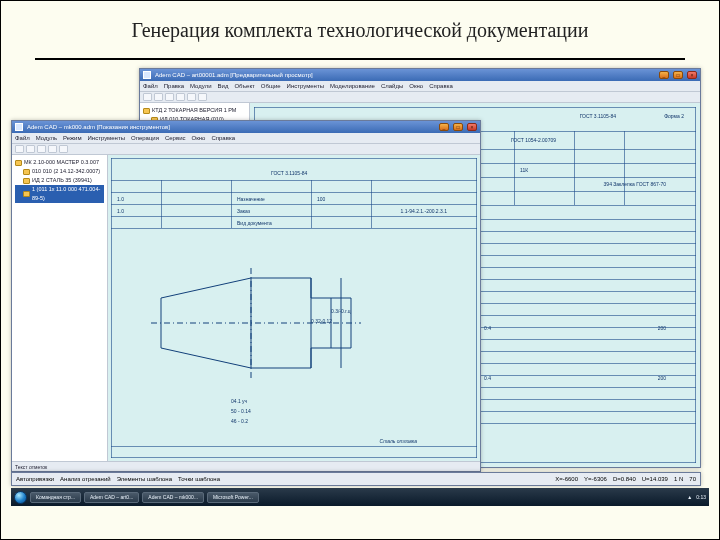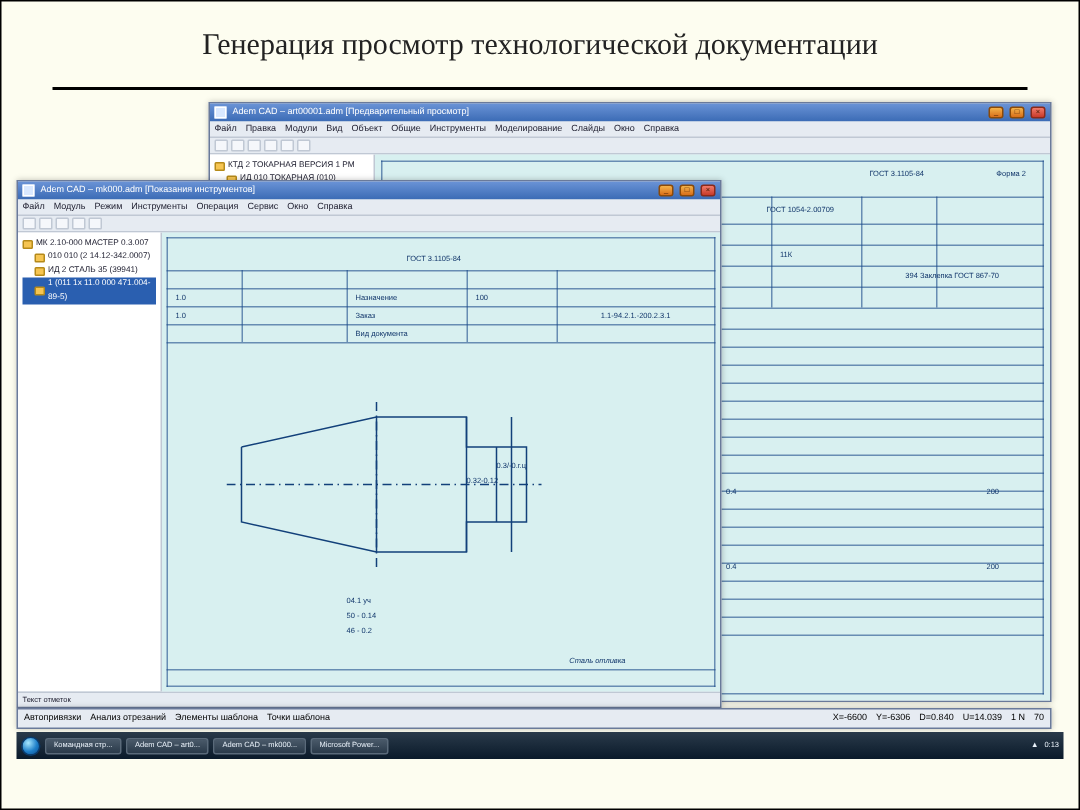--- a/index.html
+++ b/index.html
@@ -166,21 +166,21 @@
     color: #223;
     display: flex;
     align-items: center;
     padding: 0 3px;
     gap: 6px;
   }
 </style>
 </head>
 <body>
 
-<div class="title">Генерация просмотр технологической документации</div>
+<div class="title">Генерация комплекта технологической документации</div>
 <div class="hr"></div>
 
 <div class="stack">
 
   <div class="win" style="left:128px; top:0; width:562px; height:400px;">
     <div class="titlebar">
       <span style="width:8px;height:8px;background:#d9e8ff;border:1px solid #fff;"></span>
       <span>Adem CAD – art00001.adm [Предварительный просмотр]</span>
       <div class="spacer"></div>
       <div class="tbbtn">_</div>

